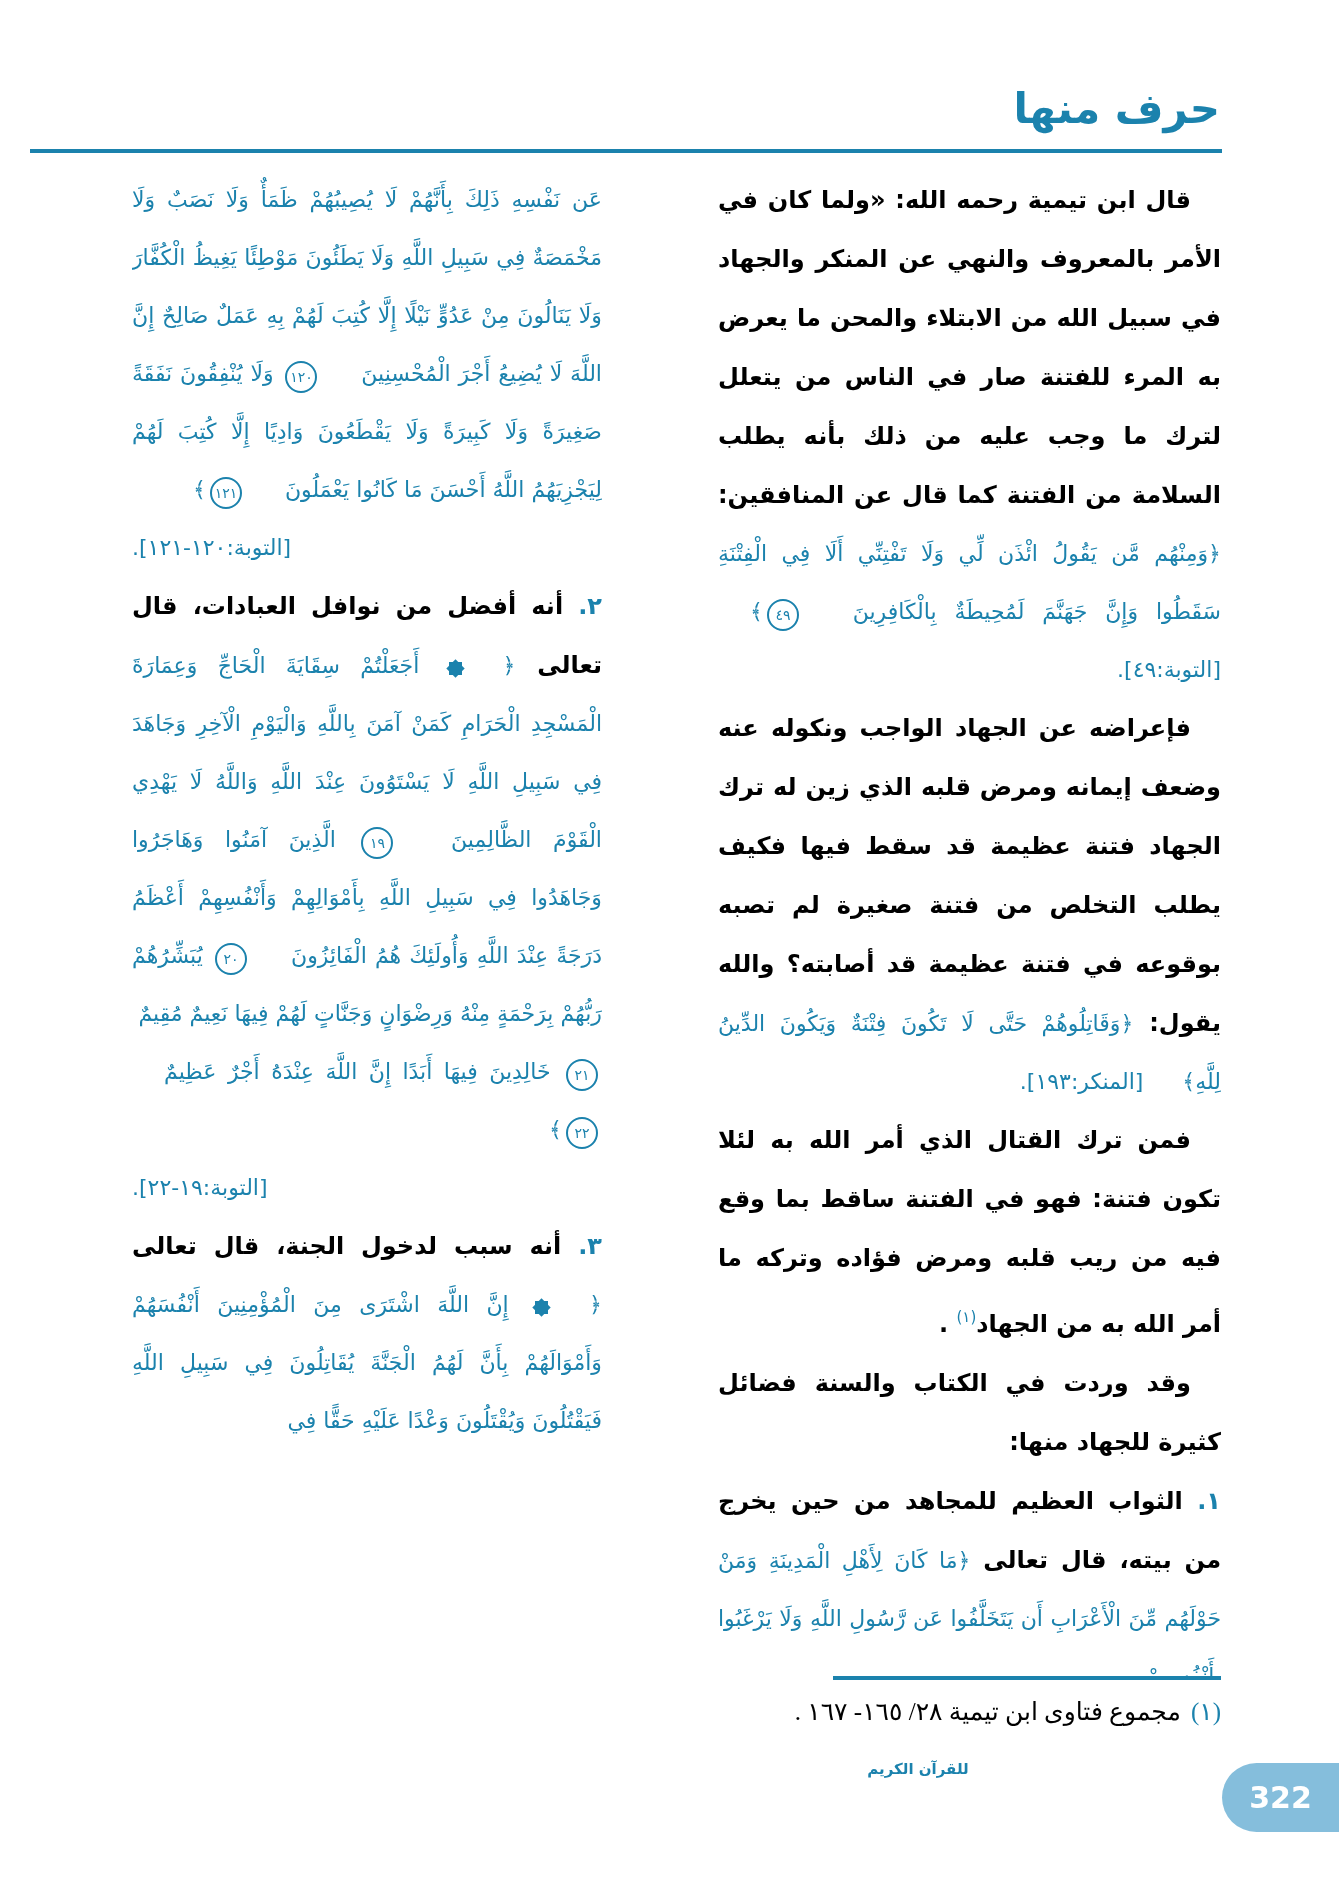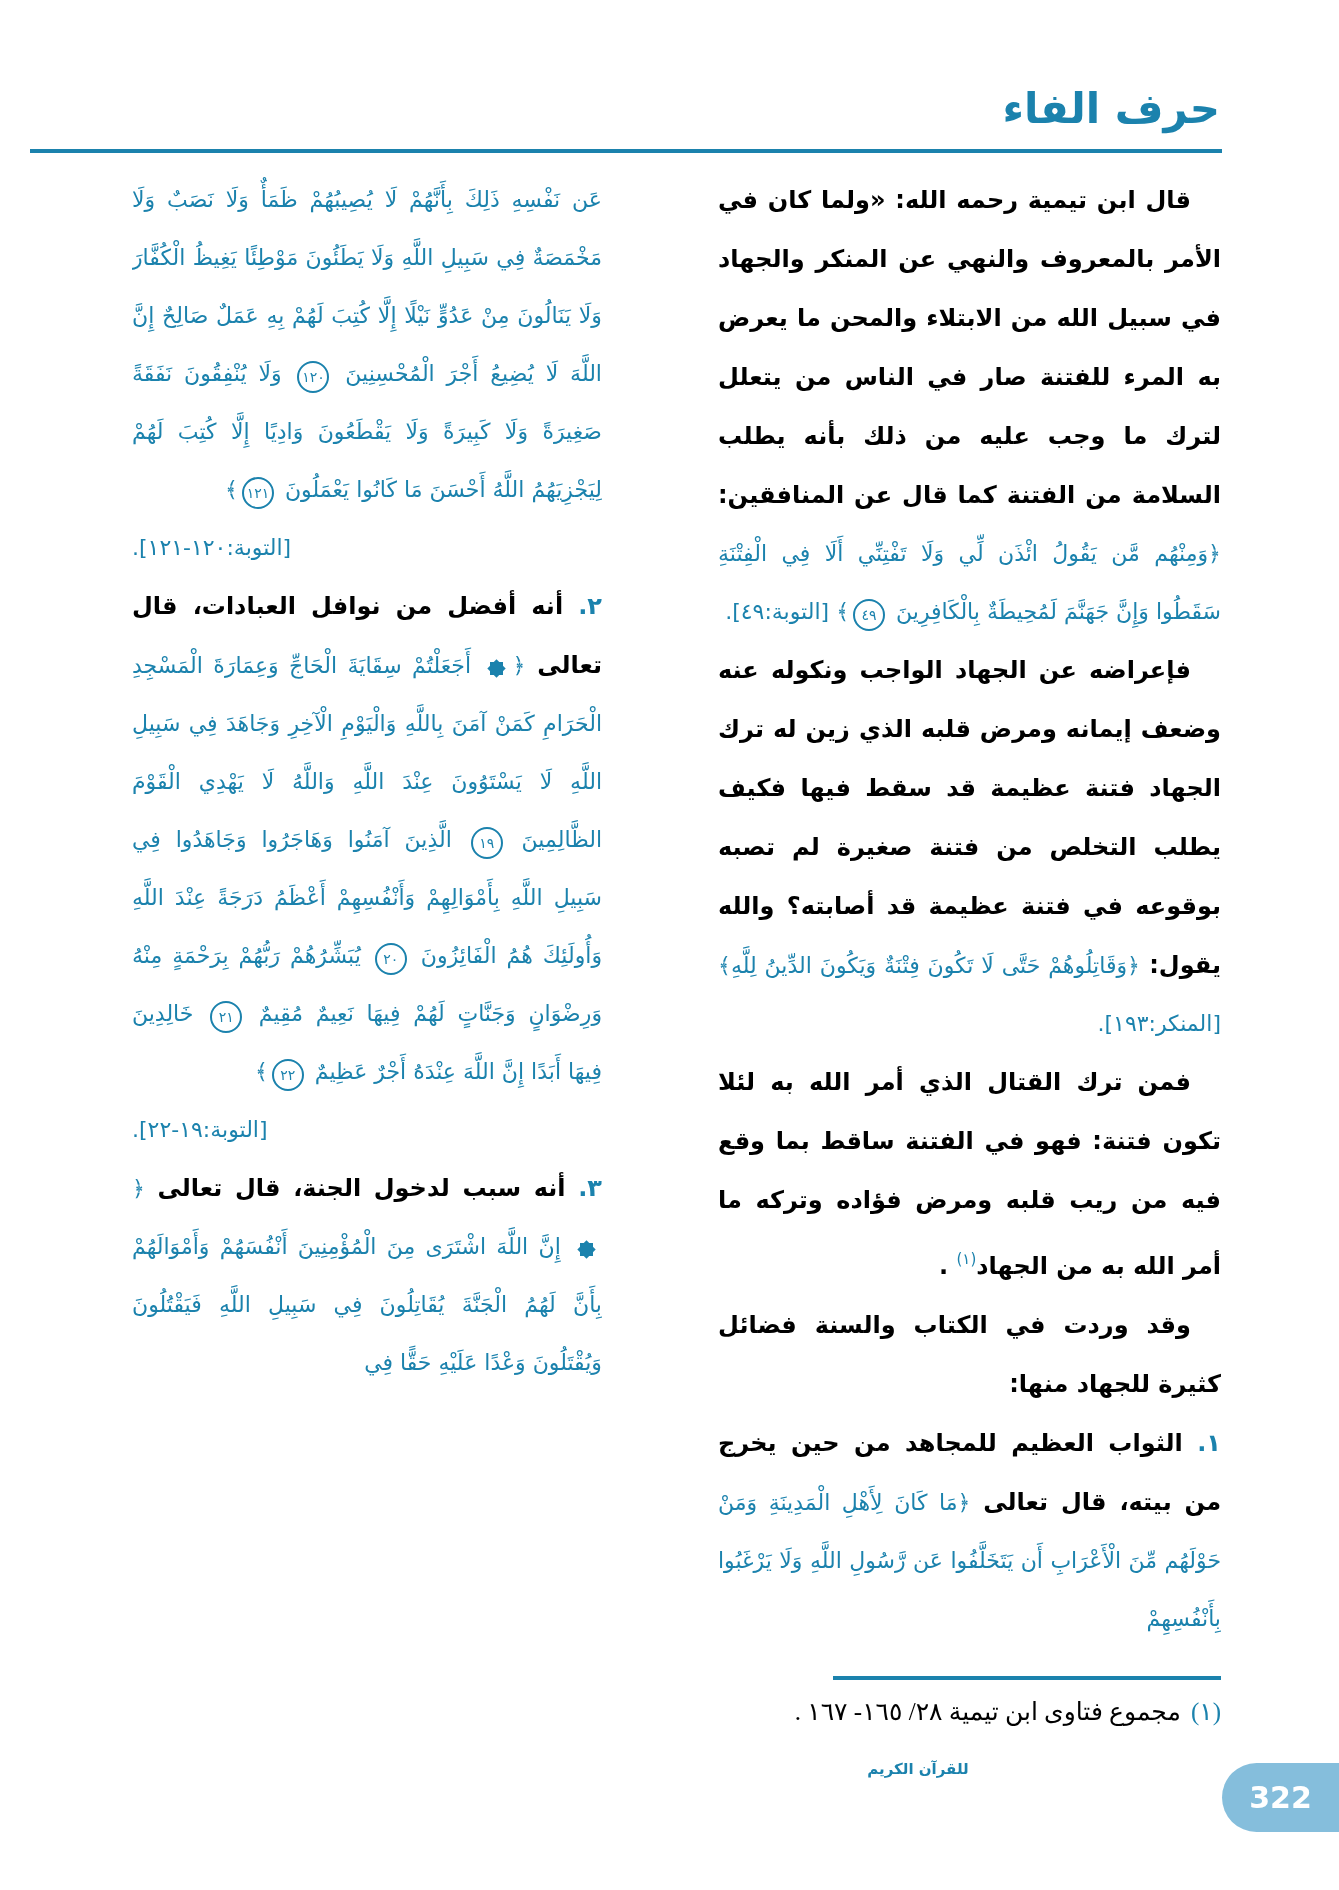--- a/index.html
+++ b/index.html
@@ -38,21 +38,21 @@
   .col-right{width:503px;}
   .col-left{width:470px;}
   .block{
     margin:0;text-align:justify;line-height:56px;color:var(--ink);
   }
   .block.para{text-indent:30px;}
   .block.list-item{text-indent:0;}
   .block.ref{text-align:left;}
   .seg-plain{font-weight:700;font-size:24px;color:var(--ink);}
   .seg-num{font-weight:700;font-size:24px;color:var(--accent);}
-  .seg-quran{font-weight:400;font-size:22px;color:var(--accent);}
+  .seg-quran{font-weight:400;font-size:22px;color:var(--accent);margin-left:32px;}
   .seg-ref{font-weight:400;font-size:22px;color:var(--accent);}
   .seg-sup{font-weight:400;font-size:15px;color:var(--accent);vertical-align:10px;}
   .seg-ayah{
     display:inline-flex;align-items:center;justify-content:center;
     width:32px;height:32px;border:2px solid var(--accent);border-radius:50%;
     color:var(--accent);font-size:14px;line-height:1;vertical-align:middle;
     margin:0 4px;text-indent:0;
   }
   .seg-star{
     position:relative;display:inline-block;width:17px;height:17px;
@@ -87,21 +87,21 @@
     display:flex;align-items:center;justify-content:center;
   }
   .page-number{color:#ffffff;font-size:30px;font-weight:700;}
 </style>
 </head>
 <body>
 
 <div class="page">
 
   <div class="page-header">
-    <div class="header-title">حرف الفاء</div>
+    <div class="header-title">حرف منها</div>
     <div class="header-rule"></div>
   </div>
 
   <div class="content">
     <div class="col col-right">
         <p class="block para"><span class="seg-plain">قال ابن تيمية رحمه الله: «ولما كان في الأمر بالمعروف والنهي عن المنكر والجهاد في سبيل الله من الابتلاء والمحن ما يعرض به المرء للفتنة صار في الناس من يتعلل لترك ما وجب عليه من ذلك بأنه يطلب السلامة من الفتنة كما قال عن المنافقين: </span><span class="seg-quran">﴿وَمِنْهُم مَّن يَقُولُ ائْذَن لِّي وَلَا تَفْتِنِّي أَلَا فِي الْفِتْنَةِ سَقَطُوا وَإِنَّ جَهَنَّمَ لَمُحِيطَةٌ بِالْكَافِرِينَ </span><span class="seg-ayah">٤٩</span><span class="seg-quran">﴾</span><span class="seg-ref"> [التوبة:٤٩].</span></p>
         <p class="block para"><span class="seg-plain">فإعراضه عن الجهاد الواجب ونكوله عنه وضعف إيمانه ومرض قلبه الذي زين له ترك الجهاد فتنة عظيمة قد سقط فيها فكيف يطلب التخلص من فتنة صغيرة لم تصبه بوقوعه في فتنة عظيمة قد أصابته؟ والله يقول: </span><span class="seg-quran">﴿وَقَاتِلُوهُمْ حَتَّى لَا تَكُونَ فِتْنَةٌ وَيَكُونَ الدِّينُ لِلَّهِ﴾</span><span class="seg-ref"> [المنكر:١٩٣].</span></p>
         <p class="block para"><span class="seg-plain">فمن ترك القتال الذي أمر الله به لئلا تكون فتنة: فهو في الفتنة ساقط بما وقع فيه من ريب قلبه ومرض فؤاده وتركه ما أمر الله به من الجهاد</span><span class="seg-sup">(١)</span><span class="seg-plain"> .</span></p>
         <p class="block para"><span class="seg-plain">وقد وردت في الكتاب والسنة فضائل كثيرة للجهاد منها:</span></p>
         <p class="block list-item"><span class="seg-num">١. </span><span class="seg-plain">الثواب العظيم للمجاهد من حين يخرج من بيته، قال تعالى </span><span class="seg-quran">﴿مَا كَانَ لِأَهْلِ الْمَدِينَةِ وَمَنْ حَوْلَهُم مِّنَ الْأَعْرَابِ أَن يَتَخَلَّفُوا عَن رَّسُولِ اللَّهِ وَلَا يَرْغَبُوا بِأَنْفُسِهِمْ</span></p>

